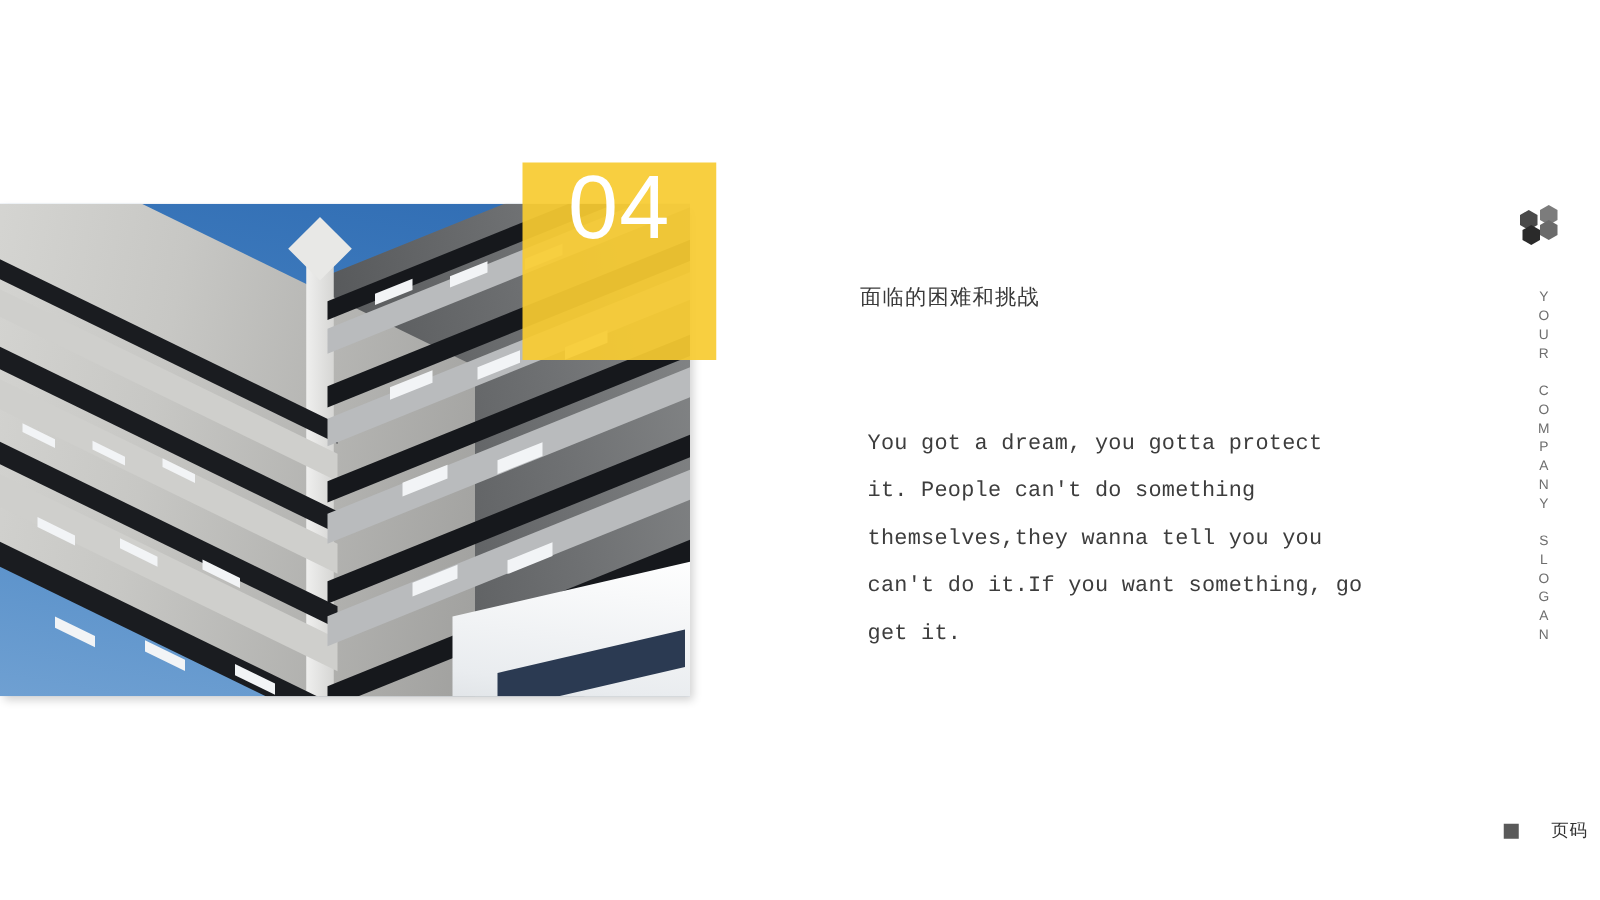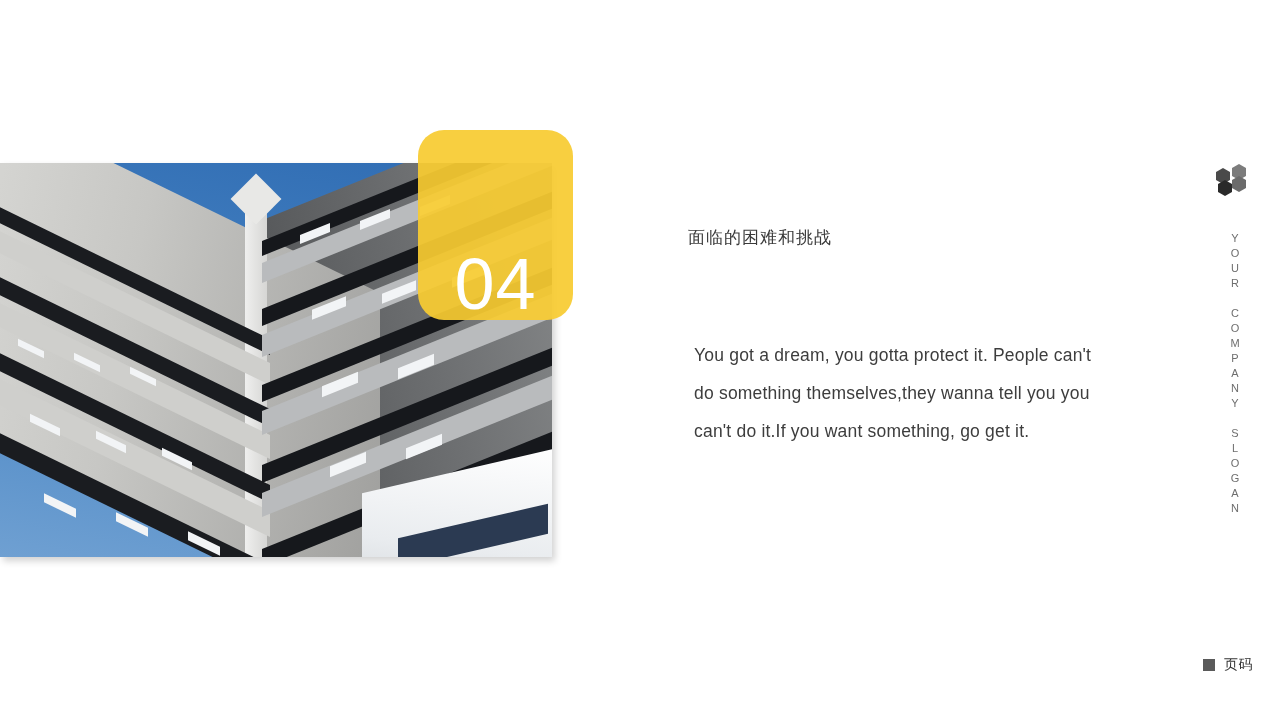--- a/index.html
+++ b/index.html
@@ -122,26 +122,25 @@
     background: #2b3a52;
     transform: skewY(-13deg);
   }
 
   
   .badge {
     position: absolute;
     left: 418px;
     top: 130px;
     width: 155px;
-    height: 190px;
+    height: 158px;
     background: rgba(247, 203, 49, 0.93);
     display: flex;
-    align-items: flex-end;
+    align-items: flex-start;
     justify-content: center;
-    border-radius: 26px;
   }
   .badge-num {
     color: #ffffff;
     font-size: 72px;
     font-weight: 300;
     letter-spacing: 1px;
     line-height: 1;
     font-family: "Liberation Sans", "DejaVu Sans", sans-serif;
   }
 
@@ -178,20 +177,21 @@
   .body-copy {
     position: absolute;
     left: 694px;
     top: 336px;
     width: 400px;
     font-size: 17.5px;
     line-height: 38px;
     color: #3d3d3d;
     font-weight: 400;
     letter-spacing: 0.2px;
+    font-family: Liberation Mono, monospace;
   }
 
   
   .logo-hex {
     position: absolute;
     left: 1212px;
     top: 163px;
     width: 42px;
     height: 42px;
   }
@@ -210,21 +210,21 @@
     font-weight: 400;
   }
 
   
   .footer {
     position: absolute;
     left: 1203px;
     top: 656px;
     display: flex;
     align-items: center;
-    gap: 9px;
+    gap: 26px;
   }
   .footer-sq {
     width: 12px;
     height: 12px;
     background: #5a5a5a;
     display: block;
   }
   .footer-label {
     font-size: 14px;
     color: #333333;

